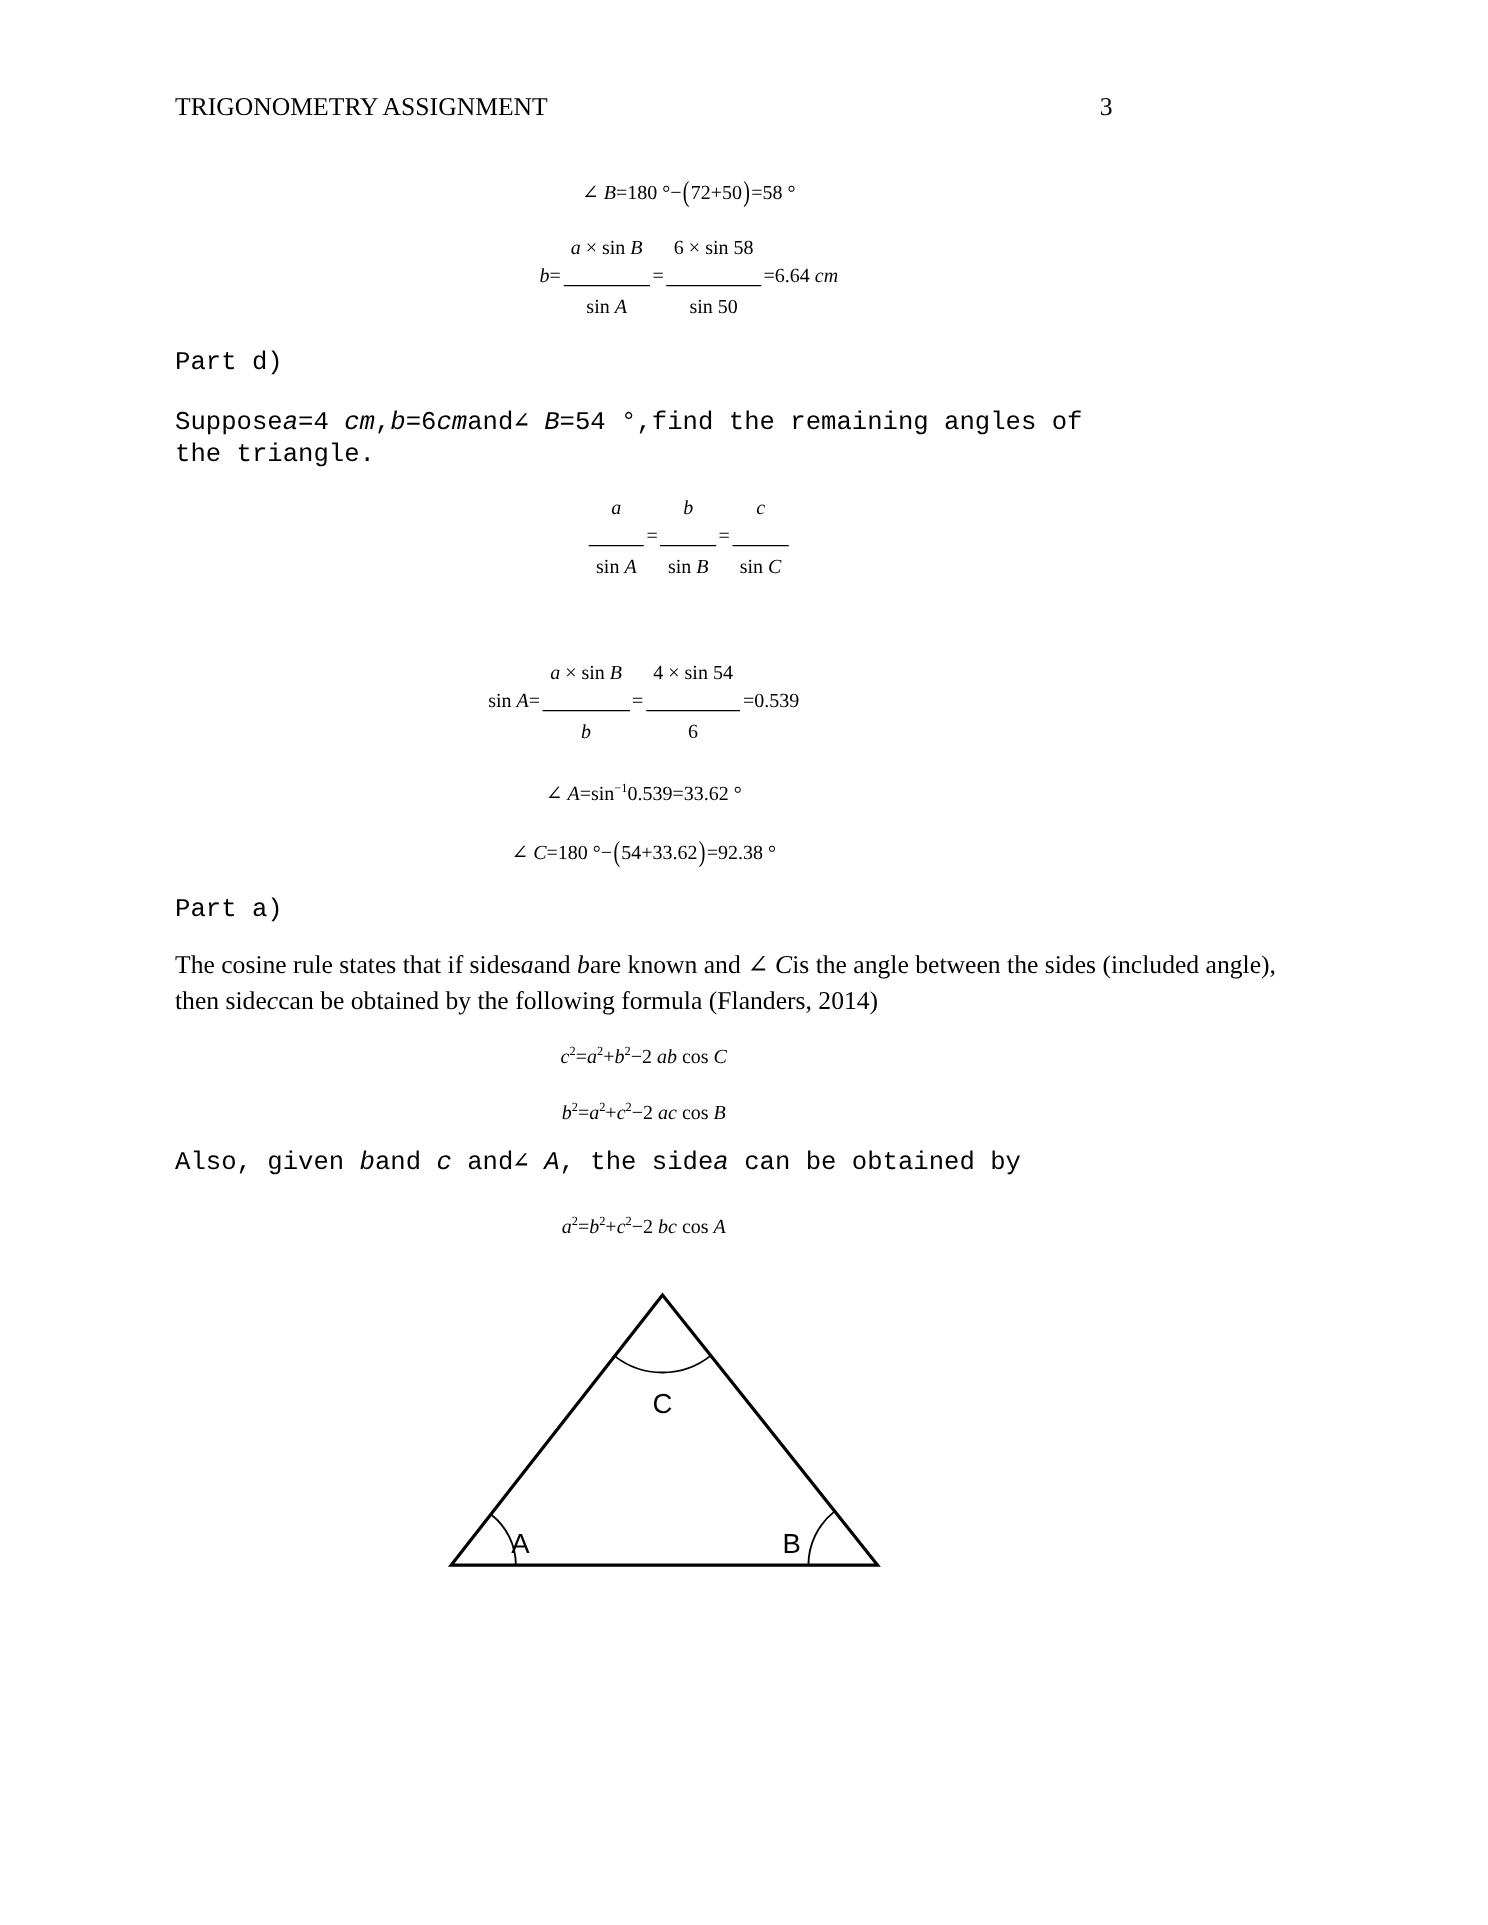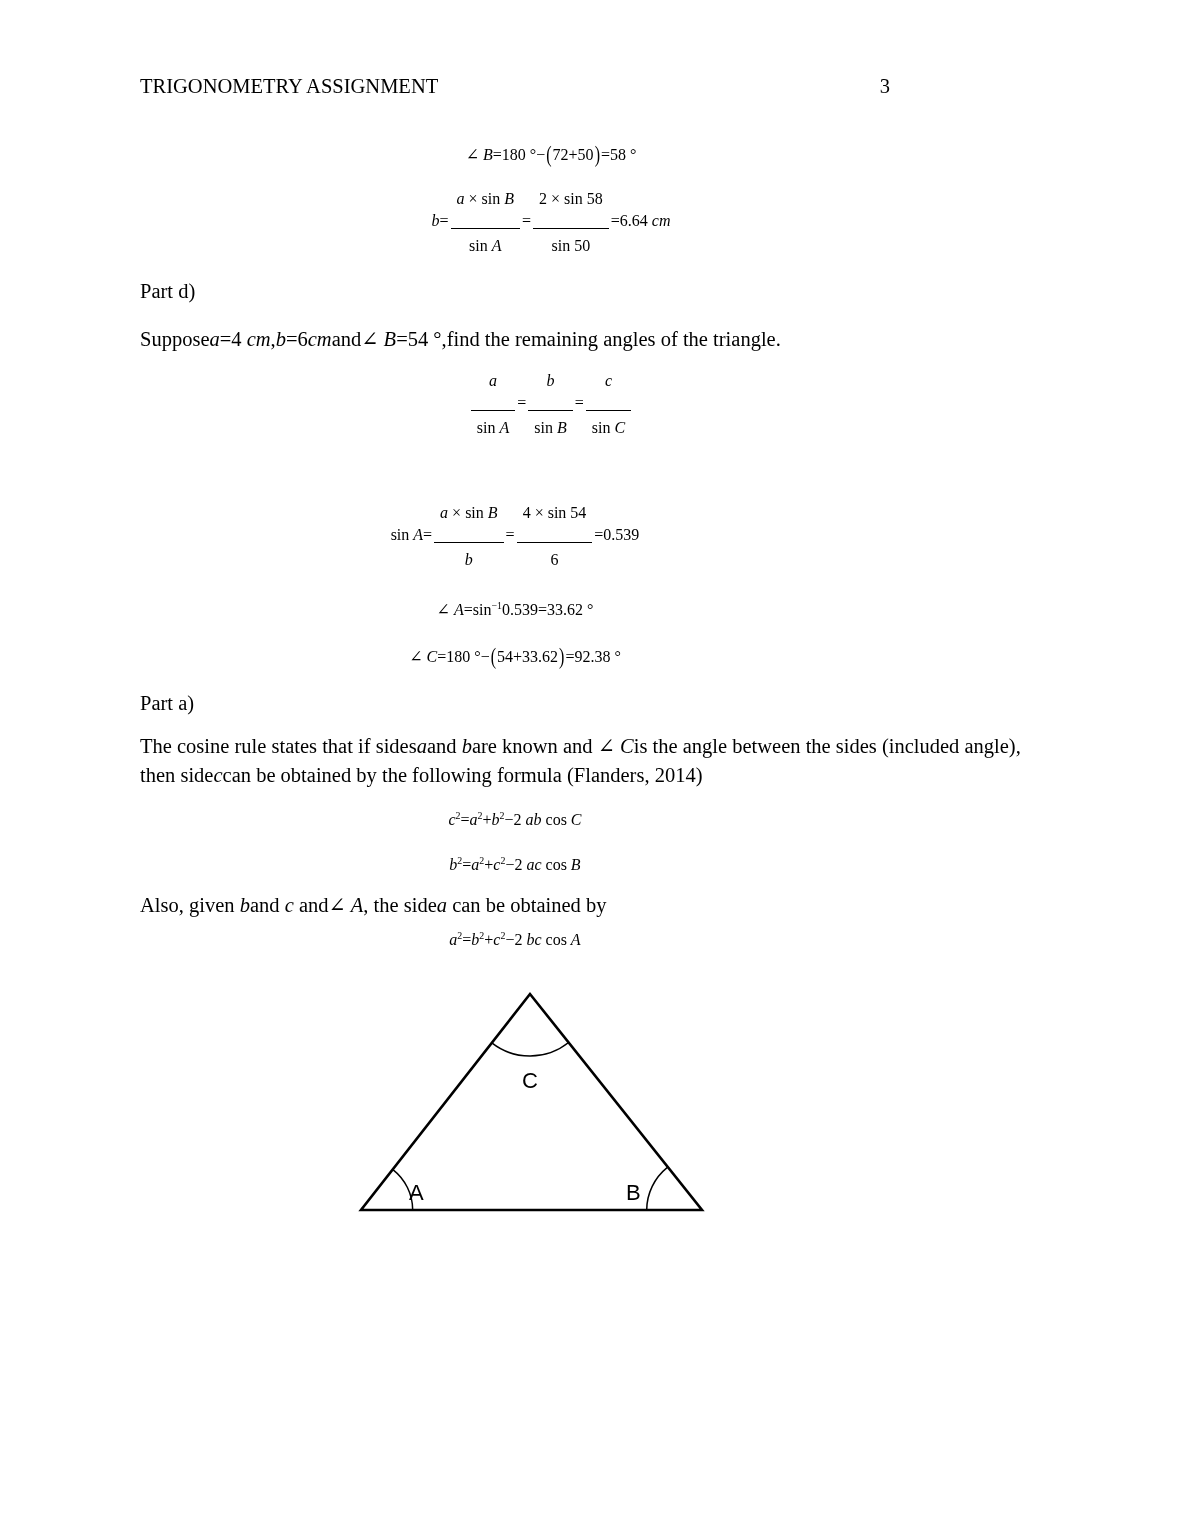--- a/index.html
+++ b/index.html
@@ -4,21 +4,21 @@
 <style>
   * { box-sizing: border-box; }
   html, body { margin: 0; padding: 0; background: #ffffff; }
   .page {
     width: 1032px; height: 1540px; background: #fff; overflow: hidden;
     padding: 73px 142px 0 140px;
     font-family: "Liberation Serif", "DejaVu Serif", "DejaVu Sans", serif;
     color: #000; font-size: 20.5px;
   }
   .header { display: flex; justify-content: space-between; line-height: 26px; }
-  .line { line-height: 26px; }
+  .line { line-height: 26px; font-family: Liberation Mono, monospace; }
   .para { line-height: 29px; width: 908px; }
   .eq { text-align: center; font-size: 16px; line-height: 27px; }
   .eq.shift { padding-left: 72px; }
   .center-head { text-align: center; line-height: 26px; }
   .v { font-style: italic; }
   .frac { display: inline-block; vertical-align: middle; text-align: center; margin: 0 2px; }
   .frac .num { display: block; padding: 1px 6px 16px; border-bottom: 1.4px solid #000; }
   .frac .den { display: block; padding: 3px 6px 1px; }
   .paren { display: inline-block; transform: scaleY(1.45); transform-origin: 50% 55%; margin: 0 1px; }
   sup { font-size: 0.62em; line-height: 0; }
@@ -33,21 +33,21 @@
   <div class="header">
     <span>TRIGONOMETRY ASSIGNMENT</span>
     <span>3</span>
   </div>
 
   <div class="eq shift" style="margin-top:42px">
     <span>∠ </span><span class="v">B</span><span>=180 °−</span><span class="paren">(</span><span>72+50</span><span class="paren">)</span><span>=58 °</span>
   </div>
 
   <div class="eq shift" style="margin-top:16px">
-    <span class="v">b</span><span>=</span><span class="frac"><span class="num"><span class="v">a</span><span> × sin </span><span class="v">B</span></span><span class="den"><span>sin </span><span class="v">A</span></span></span><span>=</span><span class="frac"><span class="num">2 × sin 58</span><span class="den">sin 50</span></span><span>=6.64 </span><span class="v">cm</span>
+    <span class="v">b</span><span>=</span><span class="frac"><span class="num"><span class="v">a</span><span> × sin </span><span class="v">B</span></span><span class="den"><span>sin </span><span class="v">A</span></span></span><span>=</span><span class="frac"><span class="num">6 × sin 58</span><span class="den">sin 50</span></span><span>=6.64 </span><span class="v">cm</span>
   </div>
 
   <div class="line" style="margin-top:18px"><span>Part d)</span></div>
 
   <div class="line" style="margin-top:22px">
     <span>Suppose</span><span class="v">a</span><span>=4 </span><span class="v">cm</span><span>,</span><span class="v">b</span><span>=6</span><span class="v">cm</span><span>and</span><span>∠ </span><span class="v">B</span><span>=54 °</span><span>,find the remaining angles of the triangle.</span>
   </div>
 
   <div class="eq shift" style="margin-top:14px">
     <span class="frac"><span class="num v">a</span><span class="den"><span>sin </span><span class="v">A</span></span></span><span>=</span><span class="frac"><span class="num v">b</span><span class="den"><span>sin </span><span class="v">B</span></span></span><span>=</span><span class="frac"><span class="num v">c</span><span class="den"><span>sin </span><span class="v">C</span></span></span>
@@ -79,21 +79,21 @@
 
 
   <div class="eq" style="margin-top:18px">
     <span class="v">b</span><sup>2</sup><span>=</span><span class="v">a</span><sup>2</sup><span>+</span><span class="v">c</span><sup>2</sup><span>−2 </span><span class="v">ac</span><span> cos </span><span class="v">B</span>
   </div>
 
   <div class="line" style="margin-top:14px">
     <span>Also, given </span><span class="v">b</span><span>and </span><span class="v">c</span><span> and</span><span>∠ </span><span class="v">A</span><span>, the side</span><span class="v">a</span><span> can be obtained by</span>
   </div>
 
-  <div class="eq" style="margin-top:8px">
+  <div class="eq" style="margin-top:24px">
     <span class="v">a</span><sup>2</sup><span>=</span><span class="v">b</span><sup>2</sup><span>+</span><span class="v">c</span><sup>2</sup><span>−2 </span><span class="v">bc</span><span> cos </span><span class="v">A</span>
   </div>
 
   <div class="triangle-wrap">
     <svg width="400" height="250" viewBox="0 0 400 250">
       <polygon points="185,9 16,225 357,225" fill="none" stroke="#000" stroke-width="2.6" stroke-linejoin="miter"></polygon>
       <path d="M 146.8 57.9 A 62 62 0 0 0 223.6 57.5" fill="none" stroke="#000" stroke-width="1.5"></path>
       <path d="M 47.9 184.6 A 51.7 51.7 0 0 1 67.7 225" fill="none" stroke="#000" stroke-width="1.5"></path>
       <path d="M 301.7 225 A 55 55 0 0 1 322.4 182.3" fill="none" stroke="#000" stroke-width="1.5"></path>
       <text class="tri-label" x="64" y="215">A</text>

